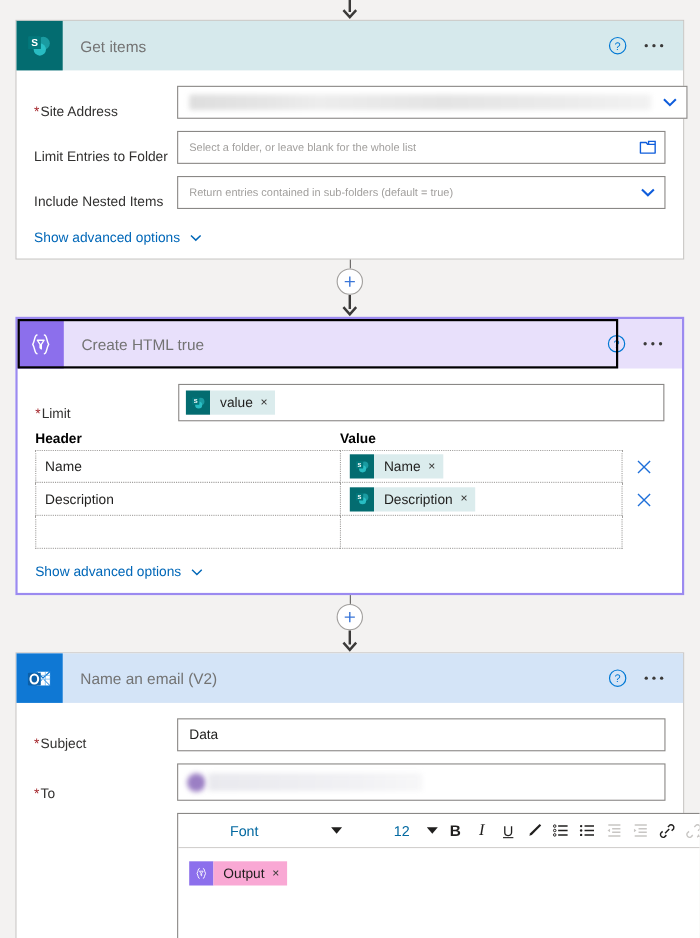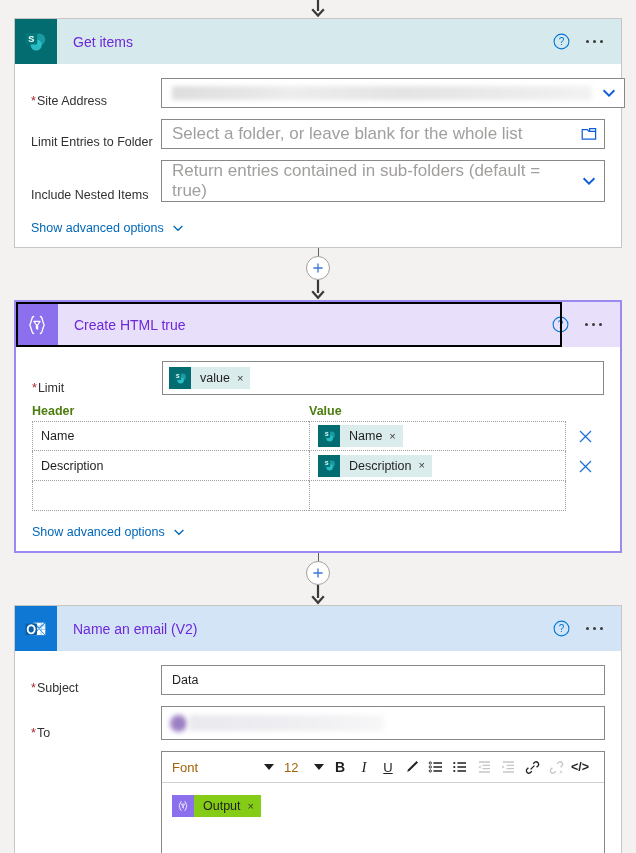--- a/index.html
+++ b/index.html
@@ -90,21 +90,21 @@
     flex: 0 0 42px;
   }
   .icon-sp { background: #036c70; width: 42px; height: 45px; display:flex; align-items:center; justify-content:center;}
   .icon-do { background: #8c6fec; width: 42px; height: 45px; display:flex; align-items:center; justify-content:center;}
   .icon-ol { background: #0f78d4; width: 42px; height: 45px; display:flex; align-items:center; justify-content:center;}
 
   .card-title {
     flex: 1 1 auto;
     padding-left: 16px;
     font-size: 14px;
-    color: #6d28d9;
+    color: #737373;
   }
   .hdr-actions {
     display: flex;
     align-items: center;
     gap: 14px;
     padding-right: 16px;
   }
   .help-icon { cursor: pointer; display:block; }
   .ellipsis {
     display: flex;
@@ -144,21 +144,21 @@
     min-height: 30px;
     display: flex;
     align-items: center;
     padding: 0 6px 0 10px;
     box-sizing: border-box;
     position: relative;
   }
   .field.tall { min-height: 34px; }
   .field .ph {
     color: #a19f9d;
-    font-size: 17px;
+    font-size: 10px;
     flex: 1 1 auto;
   }
   .field .val {
     color: #201f1e;
     font-size: 12.5px;
     flex: 1 1 auto;
   }
   .chev { flex: 0 0 auto; margin-left: 8px; cursor:pointer; display:block;}
   .folder-ic { flex: 0 0 auto; margin-left: 8px; cursor:pointer; display:block;}
 
@@ -205,34 +205,34 @@
   .token-ic.do { background: #8c6fec; }
   .token-body {
     display: flex; align-items: center;
     gap: 7px;
     padding: 0 7px 0 9px;
     height: 22px;
     color: #201f1e;
     white-space: nowrap;
   }
   .token-body.sp { background: #dbeced; }
-  .token-body.do { background: #84cc16; }
+  .token-body.do { background: #f9a8d4; }
   .token-x {
     font-size: 11px;
     color: #3b3a39;
     cursor: pointer;
     line-height: 1;
   }
 
   
   .hv-head {
     display: flex;
     font-weight: bold;
     font-size: 12.5px;
-    color: #4d7c0f;
+    color: #000000;
     margin-bottom: 3px;
   }
   .hv-head .c1 { width: 277px; flex: 0 0 277px; }
   .hv-head .c2 { flex: 1 1 auto; }
   .hv-grid { margin-bottom: 6px; }
   .hv-row { display: flex; align-items: stretch; }
   .hv-cell {
     border: 1px dotted #a19f9d;
     box-sizing: border-box;
     min-height: 30px;
@@ -264,23 +264,24 @@
     height: 30px;
     border-bottom: 1px solid #d2d0ce;
     padding: 0 4px;
   }
   .font-select, .size-select {
     display: flex;
     align-items: center;
     justify-content: space-between;
     height: 24px;
     font-size: 13px;
-    color: #a16207;
+    color: #0369a1;
     cursor: pointer;
     padding: 0 4px 0 6px;
+    margin-left: 37px;
   }
   .font-select { width: 102px; }
   .size-select { width: 40px; gap: 13px; }
   .caret { width: 0; height: 0; border-left: 5px solid transparent; border-right: 5px solid transparent; border-top: 6px solid #201f1e; }
   .tb-btn {
     width: 24px; height: 24px;
     display: flex; align-items: center; justify-content: center;
     cursor: pointer;
     font-size: 13.5px;
     color: #201f1e;

